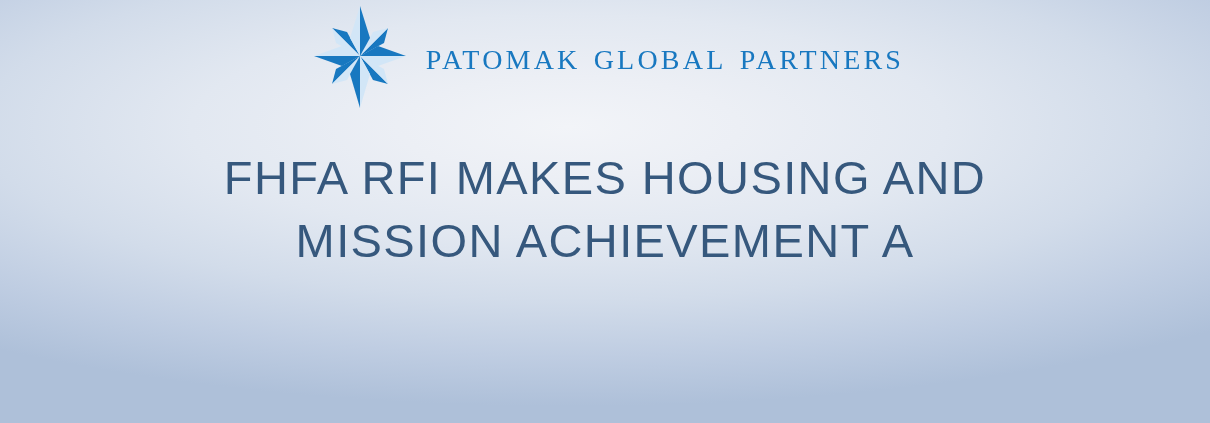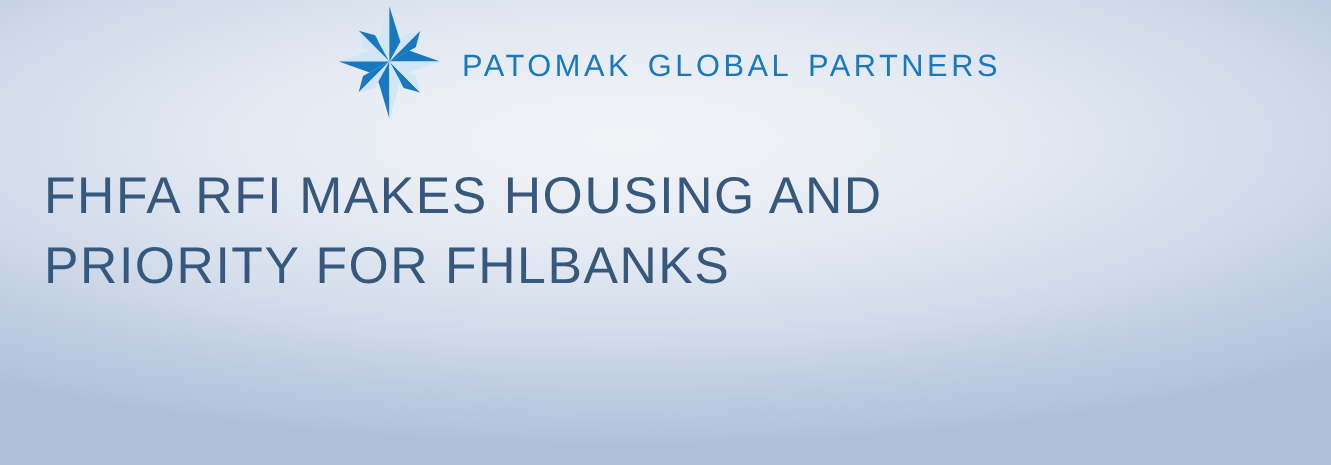--- a/index.html
+++ b/index.html
@@ -61,35 +61,36 @@
 
   .compass-icon svg {
     display: block;
     width: 96px;
     height: 104px;
     overflow: visible;
   }
 
   .wordmark {
     color: #1878c0;
-    font-family: Liberation Sans, sans-serif;
+    font-family: Liberation Serif, serif;
     font-size: 40px;
     font-weight: 500;
     letter-spacing: 3.2px;
     line-height: 1;
     white-space: nowrap;
     font-variant: small-caps;
     text-transform: lowercase;
     user-select: none;
   }
 
   
   .headline {
     margin: 0;
     padding: 0 40px;
+    text-align: center;
     color: #36587d;
     font-family: "Liberation Sans", sans-serif;
     font-weight: 300;
     font-size: 47px;
     line-height: 63px;
     letter-spacing: 1.4px;
     text-transform: uppercase;
     margin-top: 38px;
     width: 100%;
     box-sizing: border-box;
@@ -141,16 +142,16 @@
 
         </g>
       </svg>
     </span>
 
     <span class="wordmark">Patomak Global Partners</span>
   </div>
 
   <h1 class="headline">
     <span class="headline-line">FHFA RFI Makes Housing and</span>
-    <span class="headline-line">Priority for FHLBanks</span>
+    <span class="headline-line">Mission Achievement a</span>
   </h1>
 
 </div>
 
 </body></html>

